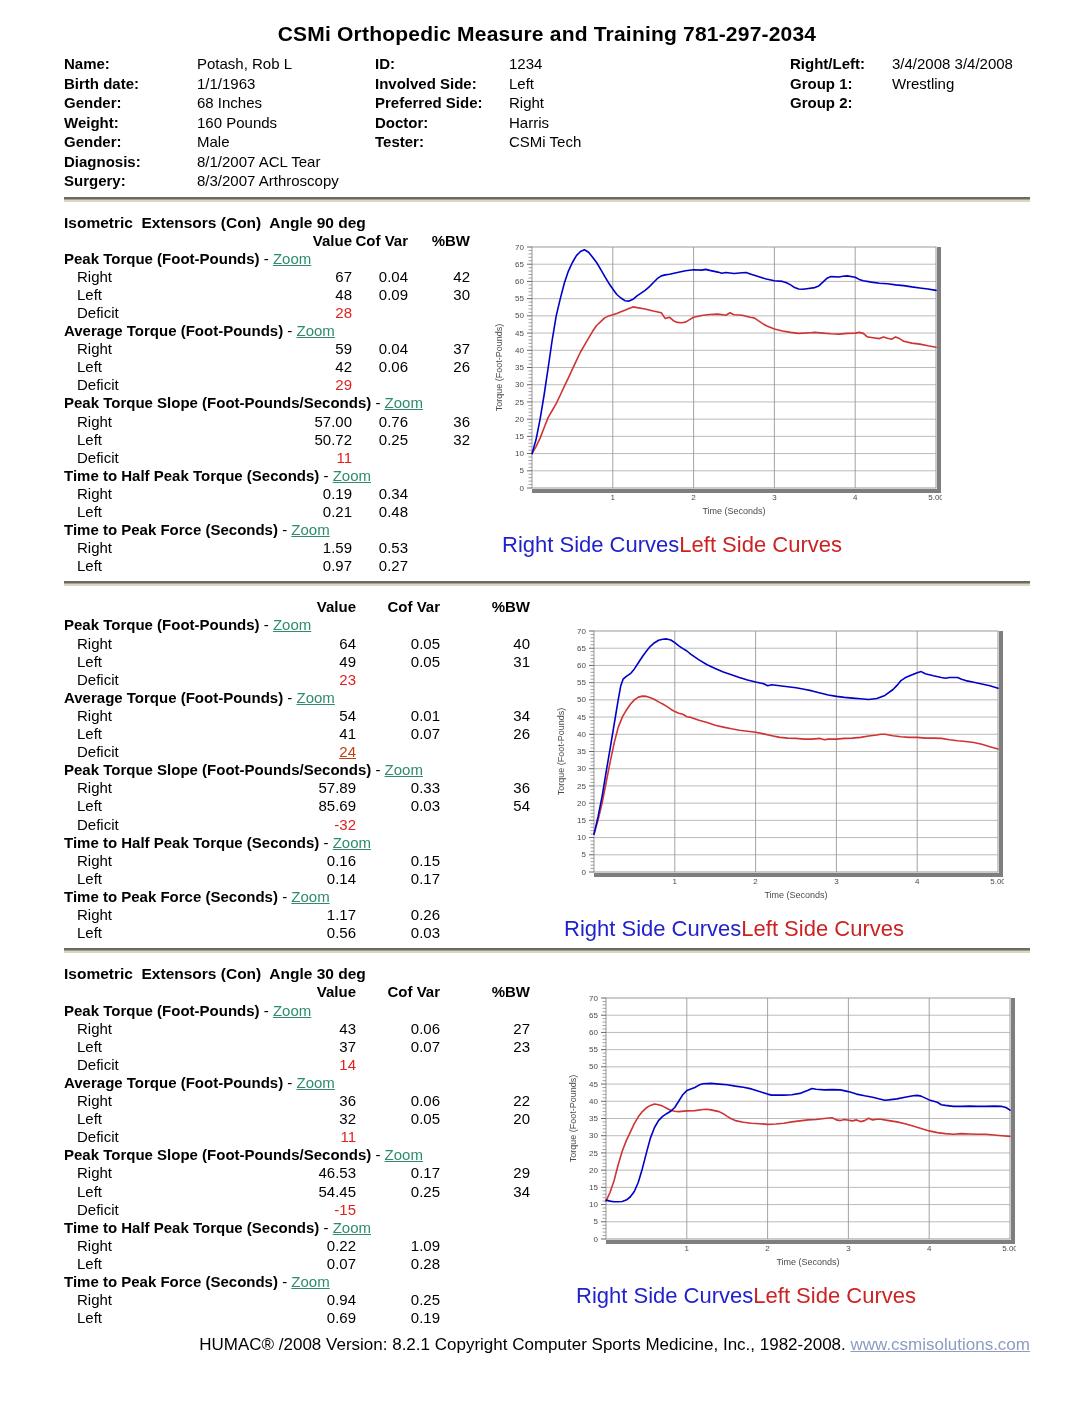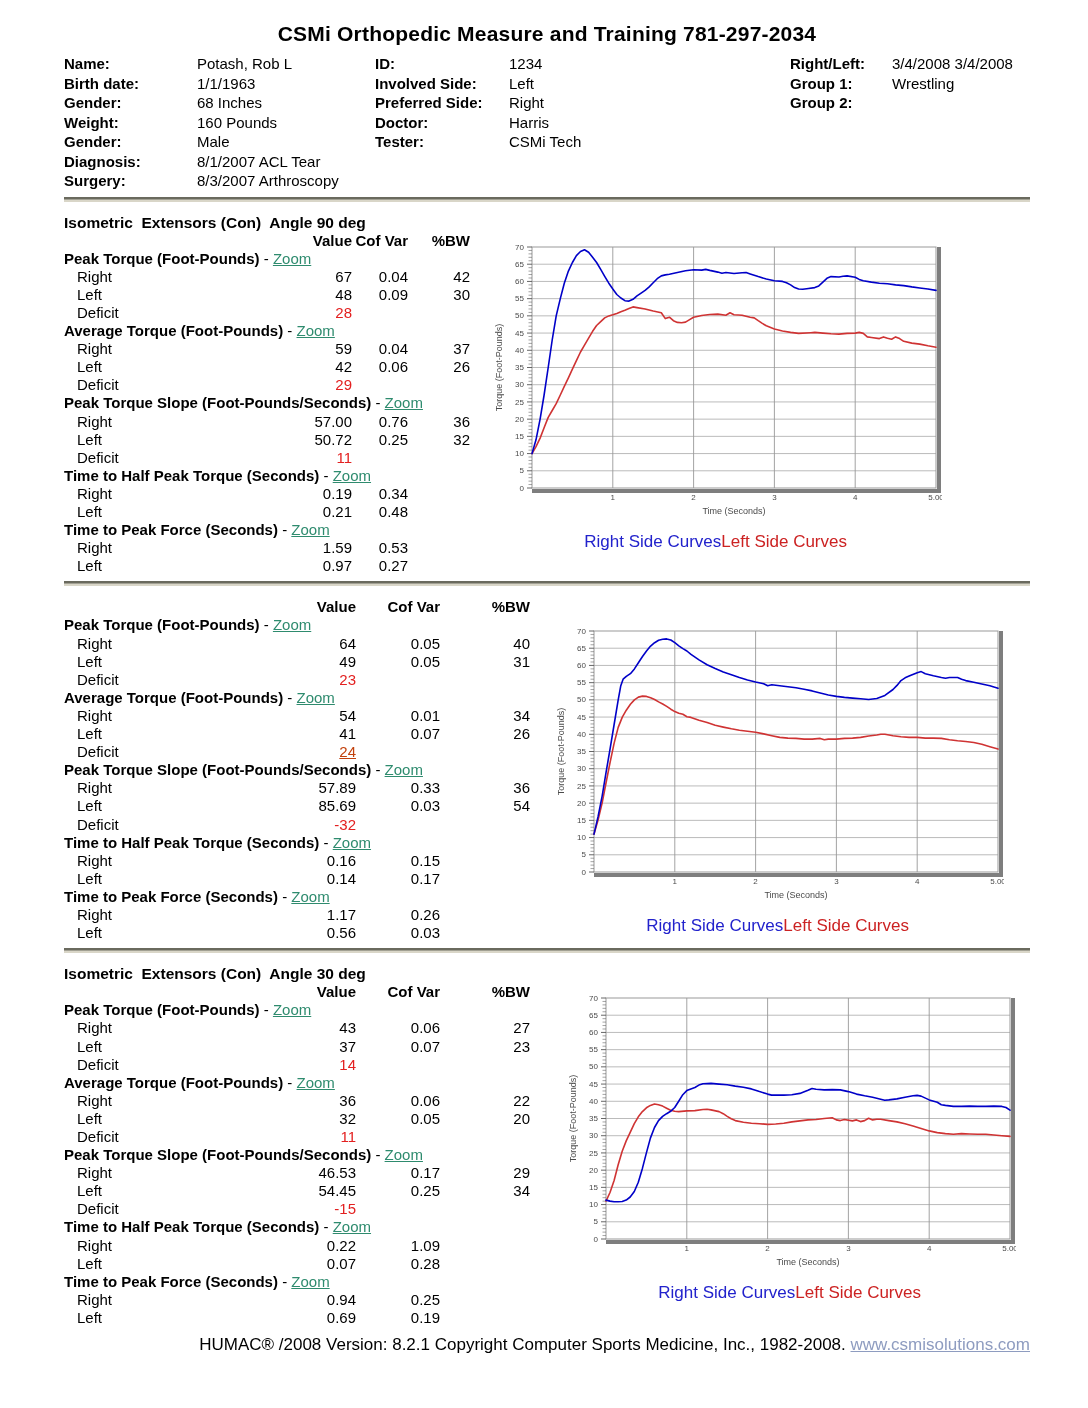--- a/index.html
+++ b/index.html
@@ -35,22 +35,22 @@
   .c-val,.c-cof,.c-bw { text-align:right; white-space:nowrap; }
   .c-sp { flex:1; }
   .group-line { font-weight:bold; }
   .group-line .dash { font-weight:normal; }
   .zoom-link { font-weight:normal; text-decoration:underline; cursor:pointer; }
 
   .chart-block { width:450px; margin-left:auto; margin-top:40px; }
   .chart-0 { margin-right:88px; }
   .chart-1 { margin-right:26px; }
   .chart-2 { margin-right:14px; }
-  .legend { display:flex; justify-content:flex-end; padding:0 95px 0 10px;
-    margin-top:6px; font-size:17px; white-space:nowrap; }
+  .legend { display:flex; justify-content:flex-start; padding:0 95px 0 10px;
+    margin-top:6px; font-size:22px; white-space:nowrap; }
 
   .footer { text-align:right; font-size:17px; margin-top:8px; }
   .footer a { text-decoration:underline; cursor:pointer; }
 </style>
 </head>
 <body>
 
 <div class="page">
   <div class="title">CSMi Orthopedic Measure and Training 781-297-2034</div>
 

